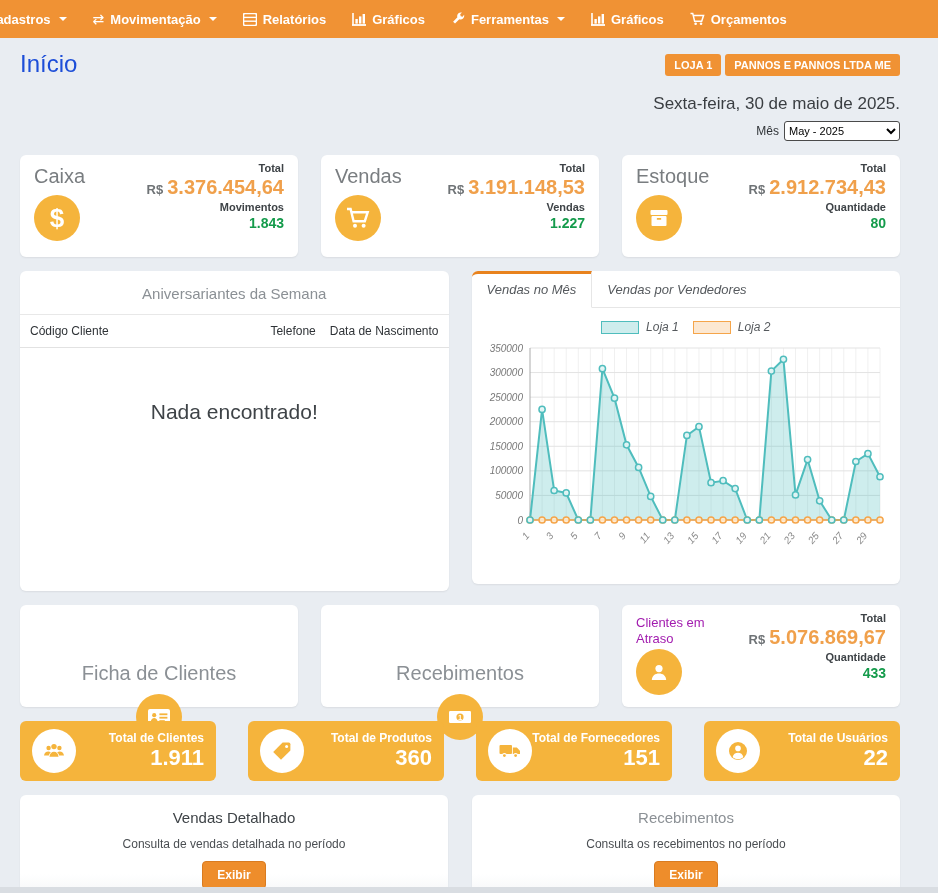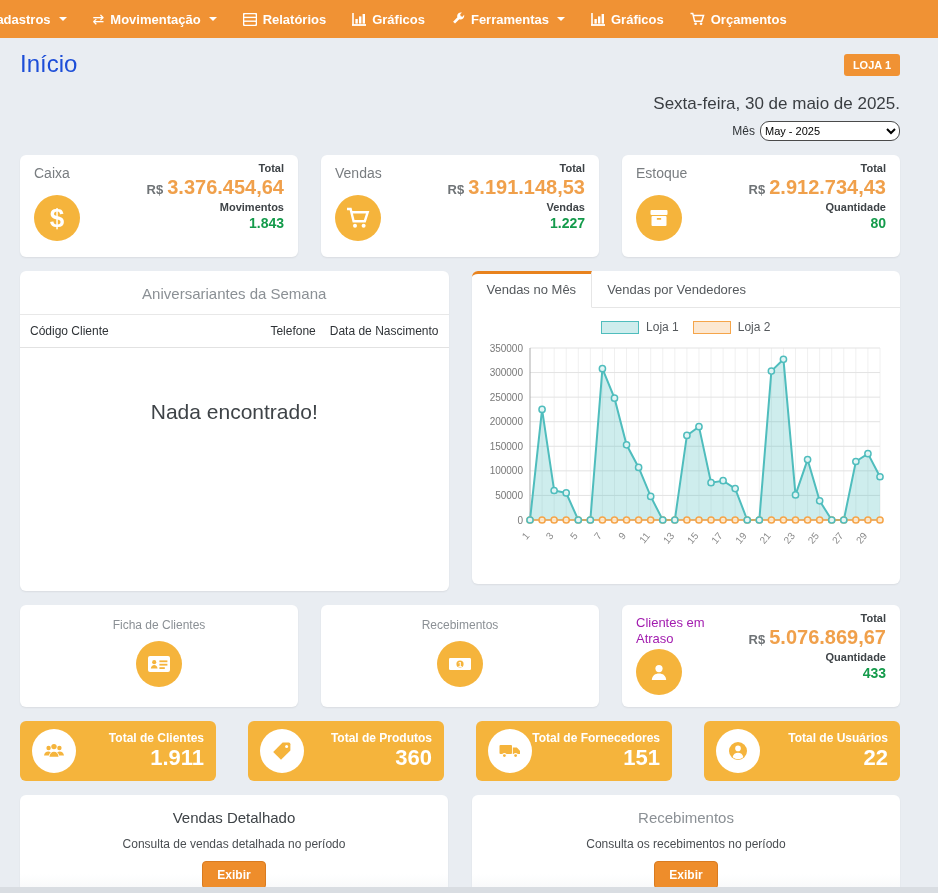--- a/index.html
+++ b/index.html
@@ -19,57 +19,57 @@
   .nav-ico { display:inline-flex; align-items:center; font-weight:normal; font-size:14px; line-height:1; }
   .nav-ico svg { display:block; }
   
   .page { padding: 8px 38px 0 20px; }
   .header-row { display:flex; justify-content:space-between; align-items:flex-start; }
   .page-title { font-size: 24px; font-weight: normal; color:#1d4ed8; margin: 4px 0 0; }
   .badges { display:flex; gap:4px; margin-top: 8px; }
   .badge { background:#F09234; color:#fff; font-weight:bold; font-size:11px; padding:5px 9px; border-radius:3px; }
   .date-row { text-align:right; font-size:17px; color:#3A3E42; margin-top: 16px; }
   .month-row { display:flex; justify-content:flex-end; align-items:center; gap:5px; margin-top:7px; font-size:12px; color:#2F3337; }
-  .month-row select { font-size:11px; width:140px; height:20px; border:1px solid #4A4A4A; border-radius:9px; background:#fff; font-family:"Liberation Sans",sans-serif; }
+  .month-row select { font-size:11px; width:116px; height:20px; border:1px solid #4A4A4A; border-radius:3px; background:#fff; font-family:"Liberation Sans",sans-serif; }
   
   .row { display:grid; gap:23px; margin-top:14px; }
   .cols3 { grid-template-columns: repeat(3,1fr); }
   .cols2 { grid-template-columns: repeat(2,1fr); }
   .cols4 { grid-template-columns: repeat(4,1fr); gap:32px; }
   .card { background:#fff; border-radius:6px; box-shadow:0 1px 2px rgba(0,0,0,.07); }
   
   .sum-card { position:relative; height:102px; padding:10px 14px; }
-  .sum-title { font-size:14px; color:#797D80; }
+  .sum-title { font-size:20px; color:#797D80; }
   .icon-circle { width:46px; height:46px; border-radius:50%; background:#F5B43C; display:flex; align-items:center; justify-content:center; color:#fff; }
   .sum-card .icon-circle { position:absolute; left:14px; top:40px; }
   .dollar-glyph { font-size:26px; font-weight:bold; color:#fff; }
   .sum-right { position:absolute; right:14px; top:7px; text-align:right; }
   .lbl { font-size:11px; font-weight:bold; color:#3E4347; }
   .money { margin:2px 0 2px; white-space:nowrap; }
   .money .cur { font-size:13px; font-weight:bold; color:#6F7376; margin-right:4px; }
   .money .val { font-size:20px; font-weight:bold; color:#F0A04B; }
   .count { font-size:14px; font-weight:bold; color:#149B4B; margin-top:2px; }
   
   .bday-card { height:320px; }
   .bday-title { text-align:center; color:#8B9095; font-size:15px; padding:14px 0 12px; border-bottom:1px solid #E8E8E8; }
   .bday-head { display:flex; font-size:12px; font-weight:normal; color:#2F3337; padding:9px 10px; border-bottom:1px solid #E2E2E2; gap:14px; }
   .bh-grow { flex:1; }
   .bday-empty { text-align:center; font-size:21px; color:#3E4347; margin-top:52px; }
   
-  .chart-card { height:313px; }
+  .chart-card { height:313px;font-style:italic; }
   .tabs { display:flex; border-bottom:1px solid #E6E6E6; }
   .tab { padding:11px 15px 10px; font-size:13px; color:#55595D; cursor:pointer; }
   .tab.active { border-top:3px solid #E8821E; border-right:1px solid #E6E6E6; margin-bottom:-1px; border-bottom:1px solid #fff; padding-top:8px; border-top-left-radius:6px; }
   .chart-body { padding:10px 6px 4px; }
   .legend { display:flex; justify-content:center; align-items:center; gap:14px; font-size:12px; color:#55595D; margin:2px 0 4px; }
   .legend-item { display:flex; align-items:center; gap:7px; }
   .sw { width:38px; height:13px; border:1px solid; display:inline-block; }
   
   .mid-card { height:102px; text-align:center; padding-top:13px; cursor:pointer; }
-  .mid-title { font-size:12px; color:#8B9095; }
+  .mid-title { font-size:20px; color:#8B9095;margin-top:44px; }
   .mid-card .icon-circle { margin:9px auto 0; }
   .overdue-title { font-size:13px; color:#a21caf; line-height:1.25; max-width:92px; }
   
   .stat-card { background:#F5B43C; border-radius:6px; height:60px; display:flex; align-items:center; padding:0 12px; color:#fff; }
   .stat-circle { width:44px; height:44px; background:#fff; border-radius:50%; display:flex; align-items:center; justify-content:center; color:#F5B43C; flex:0 0 44px; }
   .stat-right { flex:1; text-align:right; }
   .stat-label { font-size:12px; font-weight:bold; }
   .stat-value { font-size:22px; font-weight:bold; line-height:1.15; }
   
   .report-card { height:110px; text-align:center; padding-top:14px; background:linear-gradient(#fff 72%, #F0F2F4); }
@@ -147,20 +147,21 @@
     <span>Orçamentos</span>
   </a>
 </nav>
 
 <div class="page">
 
   <div class="header-row">
     <h1 class="page-title">Início</h1>
     <div class="badges">
       <span class="badge">LOJA 1</span>
+      <span class="badge">PANNOS E PANNOS LTDA ME</span>
     </div>
   </div>
   <div class="date-row">Sexta-feira, 30 de maio de 2025.</div>
   <div class="month-row">
     <label>Mês</label>
     <select>
       <option>May - 2025</option>
     </select>
   </div>
 

